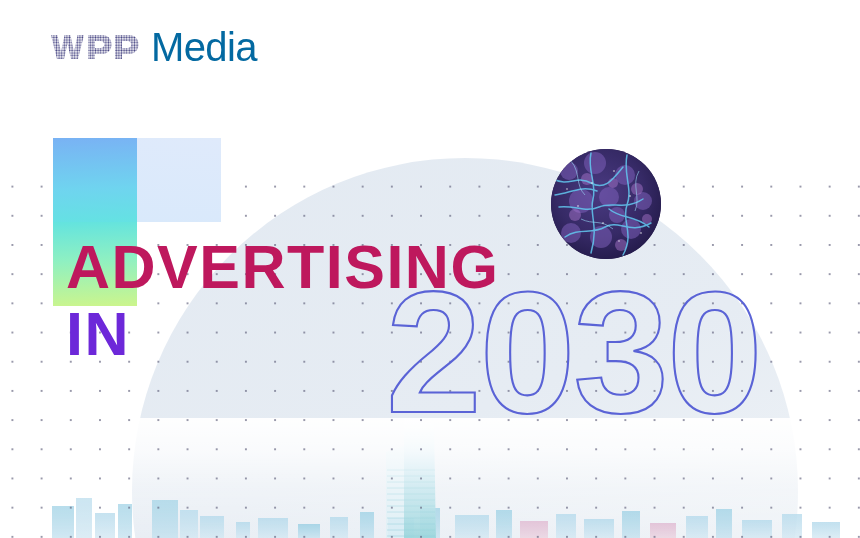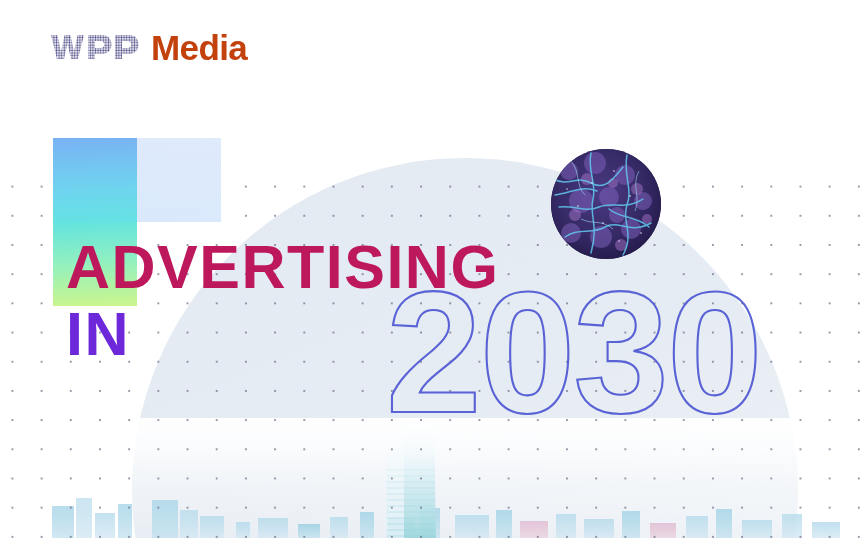--- a/index.html
+++ b/index.html
@@ -125,24 +125,24 @@
   .logo {
     position:absolute;
     left:50px; top:27px;
     display:flex;
     align-items:center;
     gap:9px;
     height:40px;
   }
   .logo-mark { display:block; }
   .logo-word {
-    font-size:35px;
-    font-weight:700;
+    font-size:40px;
+    font-weight:400;
     letter-spacing:-.6px;
-    color:#c2410c;
+    color:#0369a1;
     line-height:1;
   }
 </style>
 </head>
 <body>
 
 <div class="stage">
 
   <div class="hero-circle"></div>
 

